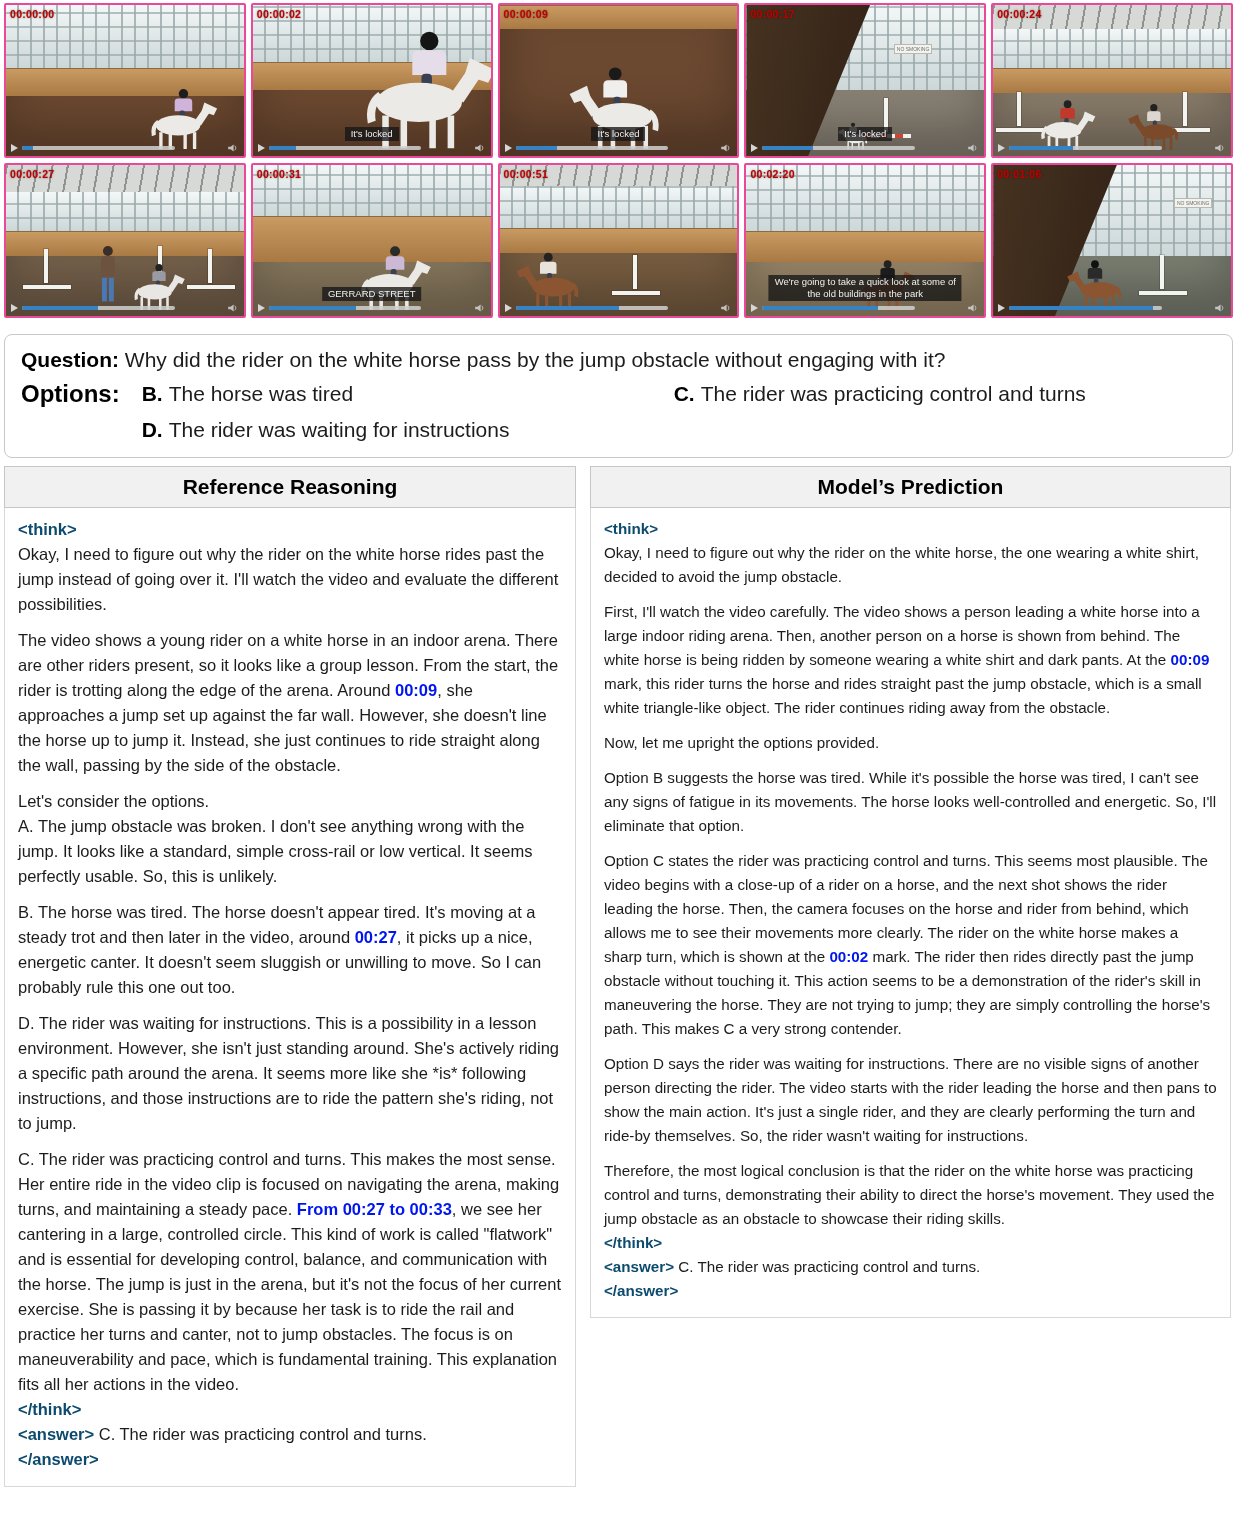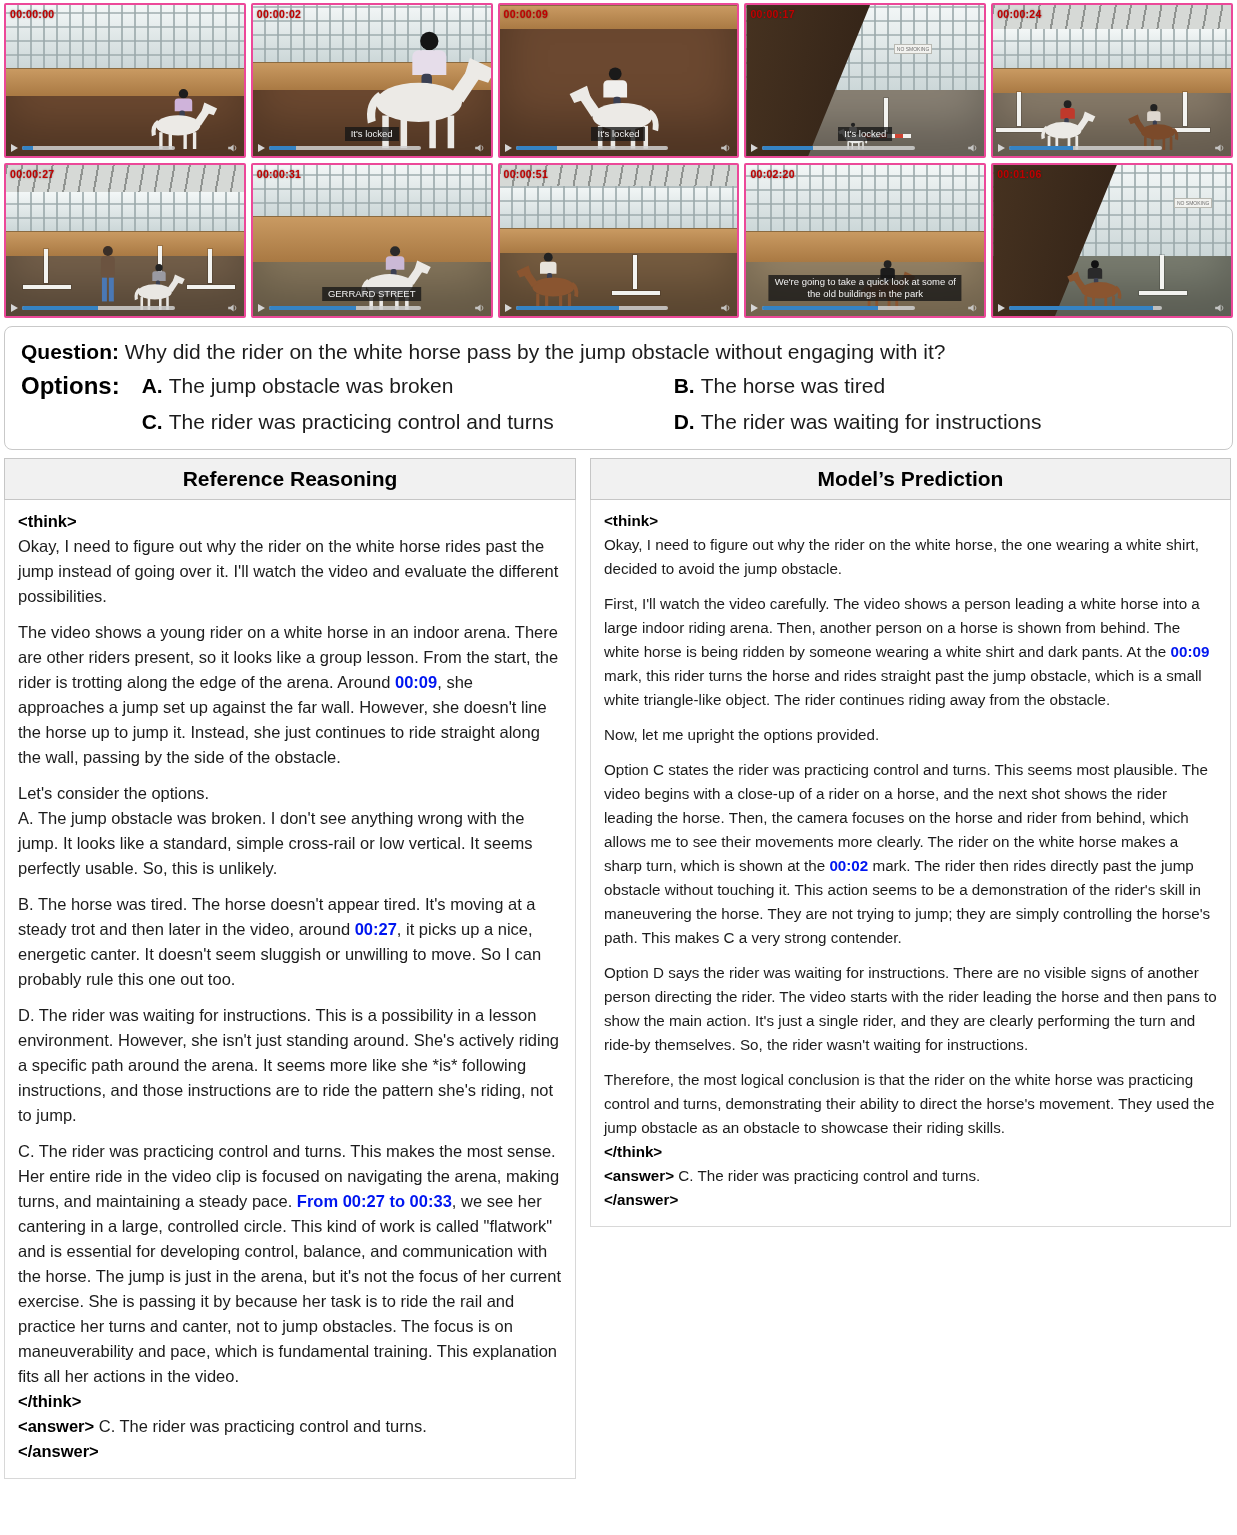--- a/index.html
+++ b/index.html
@@ -29,40 +29,40 @@
   .person{position:absolute;z-index:4;width:10%;bottom:8%;}
   .ts{position:absolute;top:3px;left:4px;z-index:7;font-size:10.5px;font-weight:700;color:#c00000;letter-spacing:.3px;text-shadow:0 0 2px rgba(50,0,0,.55);}
   .sub{position:absolute;bottom:15px;left:50%;transform:translateX(-50%);z-index:6;background:rgba(22,22,22,.78);color:#f0f0f0;font-size:9.5px;line-height:12px;padding:1px 6px;white-space:nowrap;text-align:center;}
   .cbar{position:absolute;bottom:2px;left:5px;right:5px;height:12px;z-index:6;display:flex;align-items:center;}
   .play{width:0;height:0;border-left:7px solid #d6d6d6;border-top:4.5px solid transparent;border-bottom:4.5px solid transparent;margin-right:4px;}
   .track{width:67%;height:4px;background:rgba(208,208,208,.85);border-radius:2px;overflow:hidden;}
   .fill{display:block;height:100%;background:#3583c4;}
   .spk{width:12px;height:10px;margin-left:auto;opacity:.9;}
 
   
-  .qbox{margin:4px 4px 8px;border:1px solid #c9c9c9;border-radius:8px;background:#fff;padding:10px 16px 12px;}
+  .qbox{margin:12px 4px 8px;border:1px solid #c9c9c9;border-radius:8px;background:#fff;padding:10px 16px 12px;}
   .qline{font-size:21px;line-height:30px;}
   .qlabel{font-weight:700;color:#000;}
   .optwrap{display:flex;margin-top:4px;}
   .optwrap .qlabel{flex:0 0 auto;font-size:24px;line-height:30px;margin-right:22px;}
   .optgrid{display:grid;grid-template-columns:532px 1fr;row-gap:6px;font-size:21px;line-height:30px;flex:1;}
   .optletter{font-weight:700;color:#000;margin-right:6px;}
 
   
   .cols{display:flex;gap:14px;padding:0 4px 6px;align-items:flex-start;}
   .col{background:#fff;}
   .col.left{width:572px;flex:0 0 auto;}
   .col.right{width:641px;flex:0 0 auto;}
   .colhead{border:1px solid #c6c6c6;background:#f1f1f1;font-weight:700;font-size:21px;text-align:center;padding:8px 0;color:#000;}
   .colbody{border:1px solid #d8d8d8;border-top:none;padding:9px 13px 14px;}
   .col.left .colbody{font-size:16.5px;line-height:25px;}
   .col.right .colbody{font-size:15.2px;line-height:24px;}
   .colbody p{margin:0 0 11px;}
   .colbody p:last-child{margin-bottom:0;}
-  .b{font-weight:700;color:#000000;}
+  .b{font-weight:700;color:#0c4a6e;}
   .hl{font-weight:700;color:#0016f0;}
 </style>
 </head>
 <body>
 
 <div class="page">
 
   <div class="grid">
       <div class="thumb">
         <div class="band win" style="top:0%;height:42%"></div>
@@ -438,21 +438,20 @@
     </div>
 
   <div class="qbox">
     <div class="qline">
       <span class="qlabel">Question:</span>
       <span>Why did the rider on the white horse pass by the jump obstacle without engaging with it?</span>
     </div>
     <div class="optwrap">
       <span class="qlabel">Options:</span>
       <div class="optgrid">
-        <div><span class="optletter">A.</span><span>The jump obstacle was broken</span></div>
         <div><span class="optletter">B.</span><span>The horse was tired</span></div>
         <div><span class="optletter">C.</span><span>The rider was practicing control and turns</span></div>
         <div><span class="optletter">D.</span><span>The rider was waiting for instructions</span></div>
       </div>
     </div>
   </div>
 
   <div class="cols">
     <div class="col left">
       <div class="colhead">Reference Reasoning</div>
@@ -464,20 +463,21 @@
           <p><span>D. The rider was waiting for instructions. This is a possibility in a lesson environment. However, she isn't just standing around. She's actively riding a specific path around the arena. It seems more like she *is* following instructions, and those instructions are to ride the pattern she's riding, not to jump.</span></p>
           <p><span>C. The rider was practicing control and turns. This makes the most sense. Her entire ride in the video clip is focused on navigating the arena, making turns, and maintaining a steady pace. </span><span class="hl">From 00:27 to 00:33</span><span>, we see her cantering in a large, controlled circle. This kind of work is called "flatwork" and is essential for developing control, balance, and communication with the horse. The jump is just in the arena, but it's not the focus of her current exercise. She is passing it by because her task is to ride the rail and practice her turns and canter, not to jump obstacles. The focus is on maneuverability and pace, which is fundamental training. This explanation fits all her actions in the video.</span><br><span class="b">&lt;/think&gt;</span><br><span class="b">&lt;answer&gt;</span><span> C. The rider was practicing control and turns.</span><br><span class="b">&lt;/answer&gt;</span></p>
         </div>
     </div>
     <div class="col right">
       <div class="colhead">Model’s Prediction</div>
       <div class="colbody">
           <p><span class="b">&lt;think&gt;</span><br><span>Okay, I need to figure out why the rider on the white horse, the one wearing a white shirt, decided to avoid the jump obstacle.</span></p>
           <p><span>First, I'll watch the video carefully. The video shows a person leading a white horse into a large indoor riding arena. Then, another person on a horse is shown from behind. The white horse is being ridden by someone wearing a white shirt and dark pants. At the </span><span class="hl">00:09</span><span> mark, this rider turns the horse and rides straight past the jump obstacle, which is a small white triangle-like object. The rider continues riding away from the obstacle.</span></p>
           <p><span>Now, let me upright the options provided.</span></p>
+          <p><span>Option B suggests the horse was tired. While it's possible the horse was tired, I can't see any signs of fatigue in its movements. The horse looks well-controlled and energetic. So, I'll eliminate that option.</span></p>
           <p><span>Option C states the rider was practicing control and turns. This seems most plausible. The video begins with a close-up of a rider on a horse, and the next shot shows the rider leading the horse. Then, the camera focuses on the horse and rider from behind, which allows me to see their movements more clearly. The rider on the white horse makes a sharp turn, which is shown at the </span><span class="hl">00:02</span><span> mark. The rider then rides directly past the jump obstacle without touching it. This action seems to be a demonstration of the rider's skill in maneuvering the horse. They are not trying to jump; they are simply controlling the horse's path. This makes C a very strong contender.</span></p>
           <p><span>Option D says the rider was waiting for instructions. There are no visible signs of another person directing the rider. The video starts with the rider leading the horse and then pans to show the main action. It's just a single rider, and they are clearly performing the turn and ride-by themselves. So, the rider wasn't waiting for instructions.</span></p>
           <p><span>Therefore, the most logical conclusion is that the rider on the white horse was practicing control and turns, demonstrating their ability to direct the horse's movement. They used the jump obstacle as an obstacle to showcase their riding skills.</span><br><span class="b">&lt;/think&gt;</span><br><span class="b">&lt;answer&gt;</span><span> C. The rider was practicing control and turns.</span><br><span class="b">&lt;/answer&gt;</span></p>
         </div>
     </div>
   </div>
 
 </div>
 
 </body></html>

